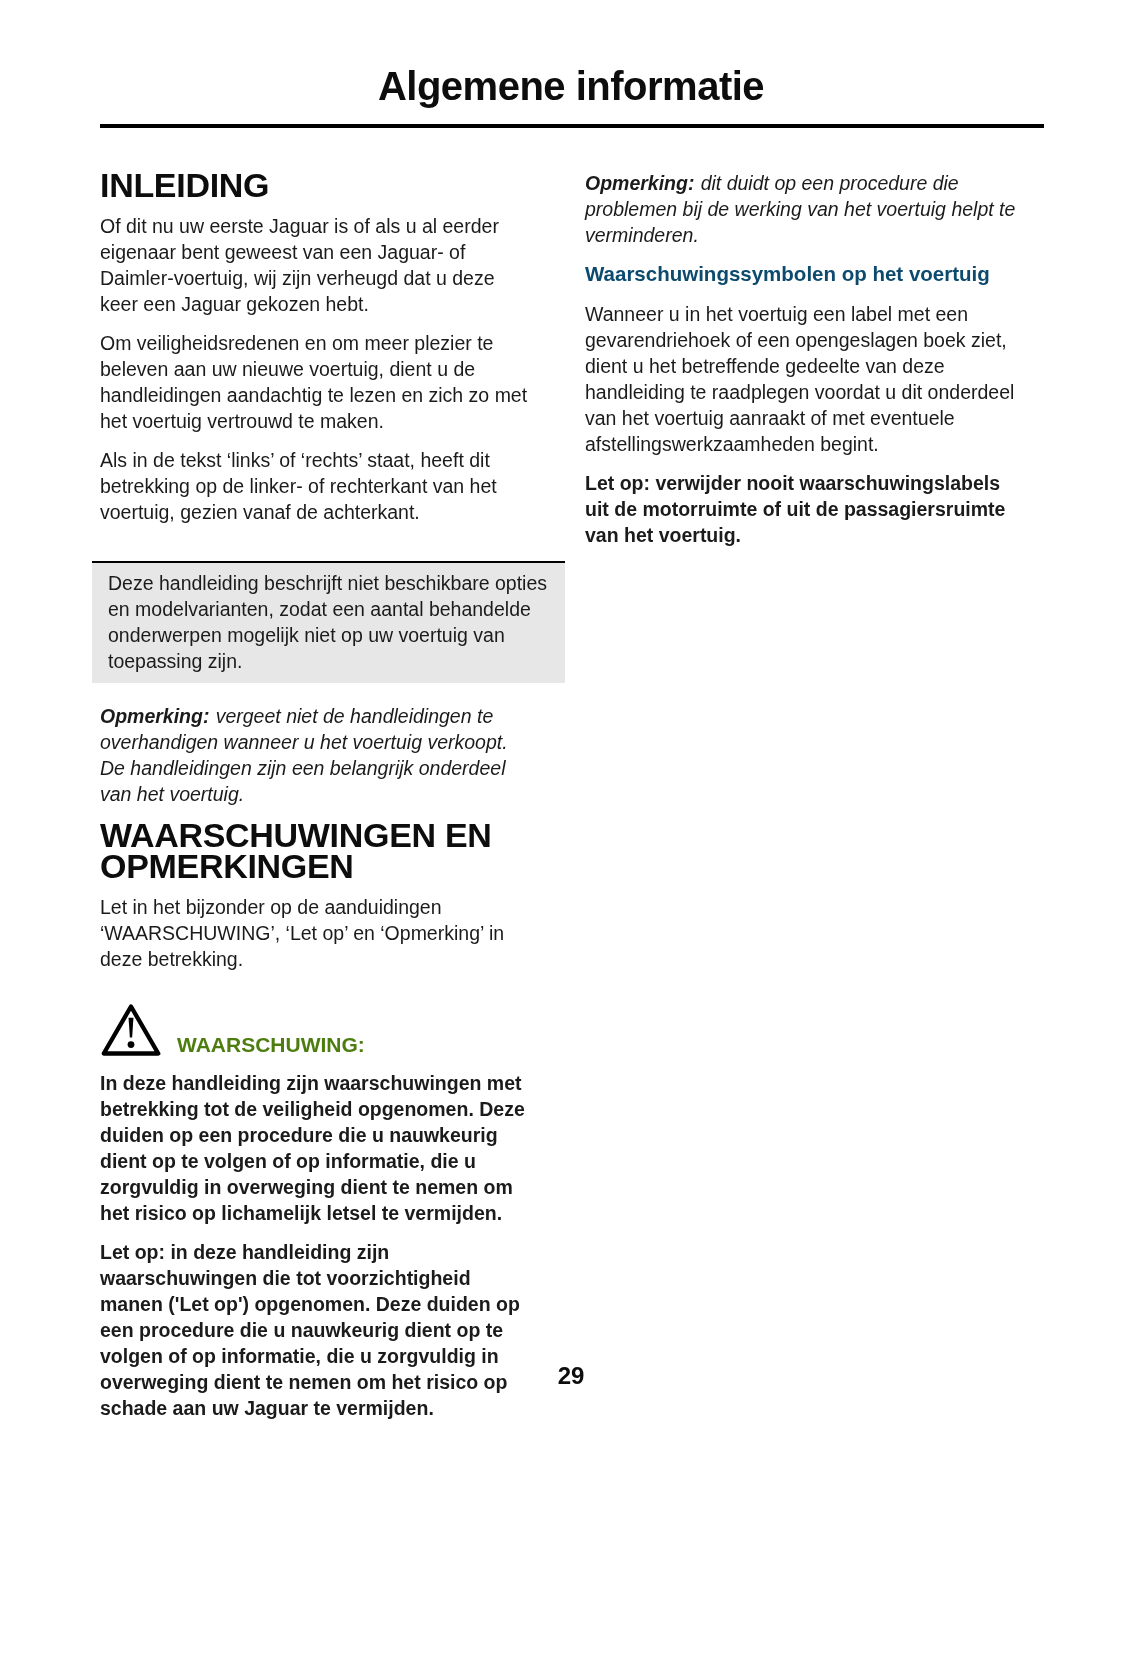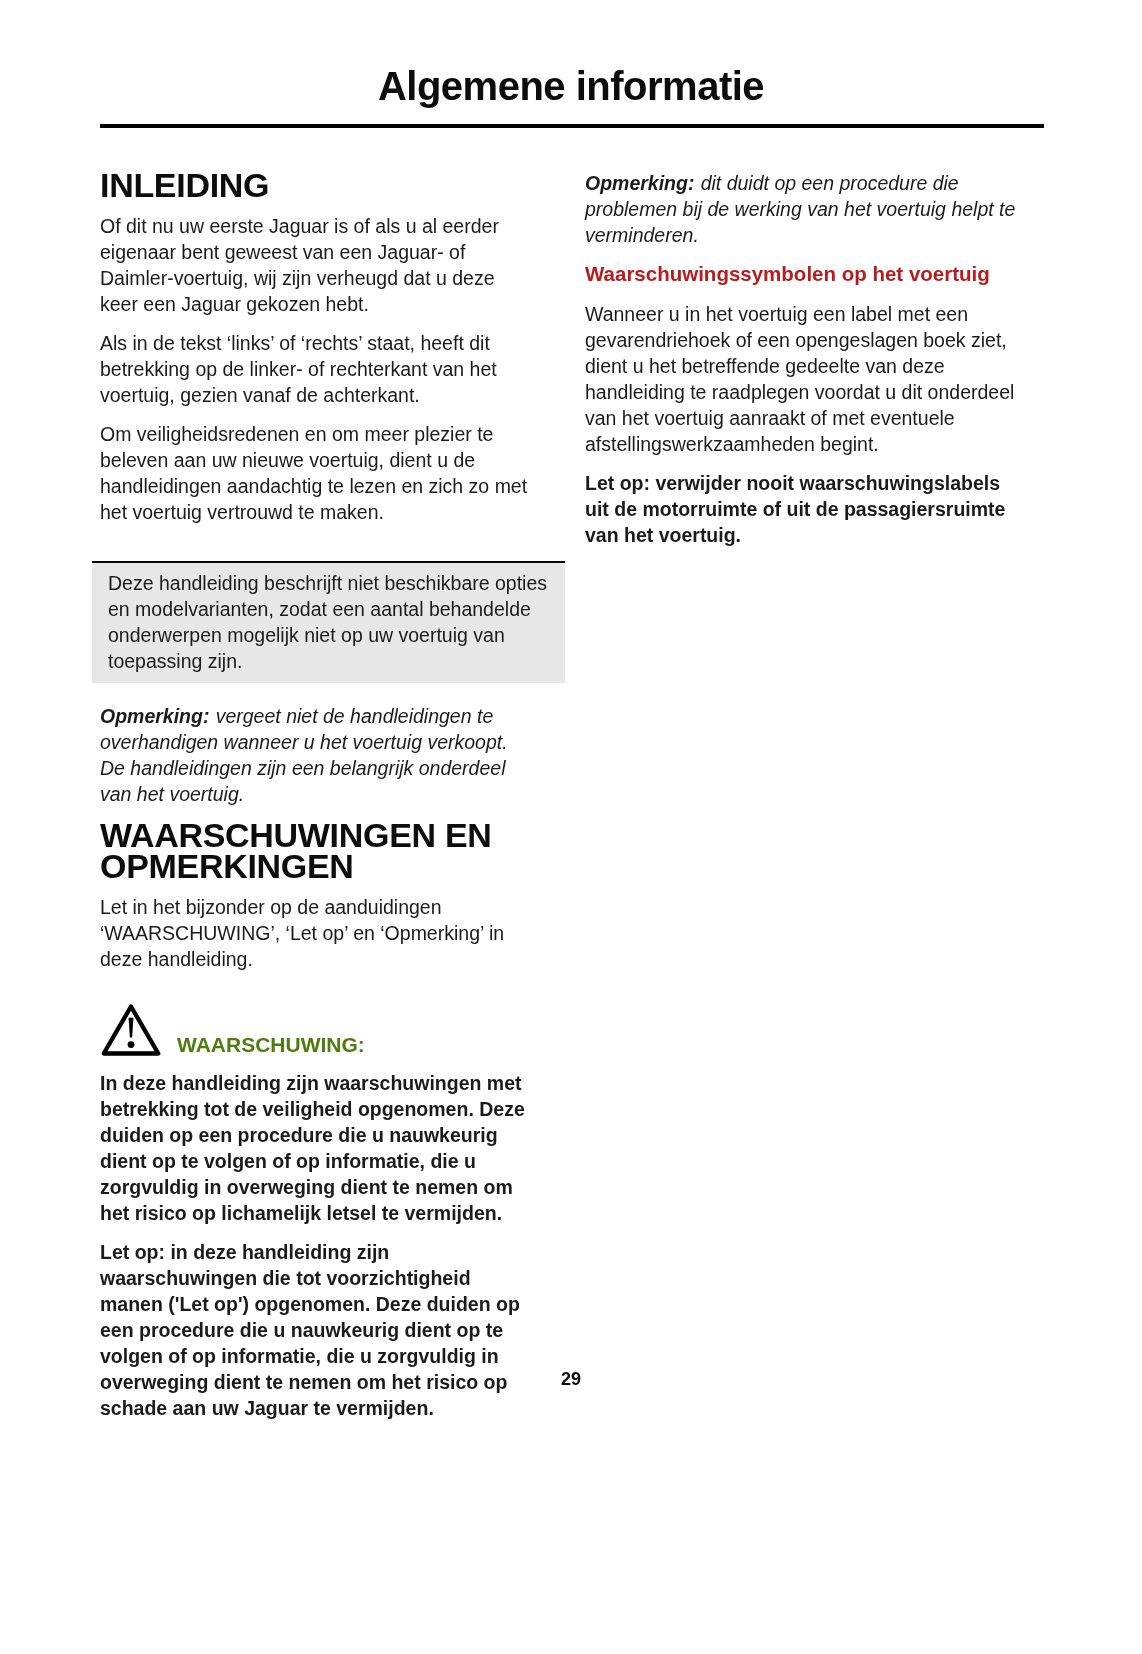--- a/index.html
+++ b/index.html
@@ -12,65 +12,65 @@
     margin:64px 0 0 0; letter-spacing:-0.5px; color:#0d0d0d;
   }
   .rule { height:4px; background:#000; margin:15px 98px 0 100px; }
   .columns { display:flex; gap:48px; margin:42px 98px 0 100px; }
   .col { width:437px; font-size:19.5px; line-height:26px; }
   .col p { margin:0 0 13px 0; }
   h2.section {
     font-size:34px; line-height:31px; font-weight:bold;
     margin:0 0 12px 0; letter-spacing:-0.3px; color:#0d0d0d;
   }
-  h3.subhead { font-size:20.5px; font-weight:bold; margin:6px 0 14px 0; color:#b91c1c; }
+  h3.subhead { font-size:20.5px; font-weight:bold; margin:6px 0 14px 0; color:#0c4a6e; }
   .notebox {
     background:#e7e7e7; border-top:2px solid #000;
     margin:36px -28px 20px -8px; padding:7px 14px 9px 16px;
   }
   .notebox p { margin:0; }
   .italic { font-style:italic; }
   .bi { font-weight:bold; padding-right:0.32em; }
   .bold { font-weight:bold; }
   .warnrow { display:flex; align-items:flex-end; gap:15px; margin:30px 0 12px 0; }
   .warnlabel { font-weight:bold; font-size:21px; line-height:1; padding-bottom:3px; color:#4d7c0f; }
   figure { margin:0; }
   .iconsrow { display:flex; align-items:center; justify-content:center; gap:34px; margin:52px 6px 0 6px; }
   figcaption { font-size:14.5px; margin:30px 0 20px 3px; color:#222; }
   .r-para { margin-top:0; }
   .letop-r { margin-top:6px; }
   footer.pagefoot {
     position:absolute; left:0; right:0; bottom:48px;
-    text-align:center; font-size:18px; font-weight:bold; color:#0d0d0d;
+    text-align:center; font-size:24px; font-weight:bold; color:#0d0d0d;
   }
 </style>
 </head>
 <body>
 
 <div class="page">
 
   <h1 class="title">Algemene informatie</h1>
   <div class="rule"></div>
 
   <div class="columns">
 
     <div class="col">
       <h2 class="section">INLEIDING</h2>
       <p>Of dit nu uw eerste Jaguar is of als u al eerder eigenaar bent geweest van een Jaguar- of Daimler-voertuig, wij zijn verheugd dat u deze keer een Jaguar gekozen hebt.</p>
+      <p>Om veiligheidsredenen en om meer plezier te beleven aan uw nieuwe voertuig, dient u de handleidingen aandachtig te lezen en zich zo met het voertuig vertrouwd te maken.</p>
       <p>Als in de tekst ‘links’ of ‘rechts’ staat, heeft dit betrekking op de linker- of rechterkant van het voertuig, gezien vanaf de achterkant.</p>
-      <p>Om veiligheidsredenen en om meer plezier te beleven aan uw nieuwe voertuig, dient u de handleidingen aandachtig te lezen en zich zo met het voertuig vertrouwd te maken.</p>
 
       <div class="notebox">
         <p>Deze handleiding beschrijft niet beschikbare opties en modelvarianten, zodat een aantal behandelde onderwerpen mogelijk niet op uw voertuig van toepassing zijn.</p>
       </div>
 
       <p class="italic"><span class="bi">Opmerking:</span><span>vergeet niet de handleidingen te overhandigen wanneer u het voertuig verkoopt. De handleidingen zijn een belangrijk onderdeel van het voertuig.</span></p>
 
       <h2 class="section">WAARSCHUWINGEN EN OPMERKINGEN</h2>
-      <p>Let in het bijzonder op de aanduidingen ‘WAARSCHUWING’, ‘Let op’ en ‘Opmerking’ in deze handleiding.</p>
+      <p>Let in het bijzonder op de aanduidingen ‘WAARSCHUWING’, ‘Let op’ en ‘Opmerking’ in deze betrekking.</p>
 
       <div class="warnrow">
         <svg width="62" height="56" viewBox="0 0 66 58" aria-hidden="true">
           <path d="M33 4 L62 54 H4 Z" fill="#ffffff" stroke="#000" stroke-width="4.6" stroke-linejoin="round"></path>
           <path d="M30.4 16 h5.2 l-1.4 21 h-2.4 Z" fill="#000"></path>
           <circle cx="33" cy="44.5" r="3.6" fill="#000"></circle>
         </svg>
         <span class="warnlabel">WAARSCHUWING:</span>
       </div>
 

